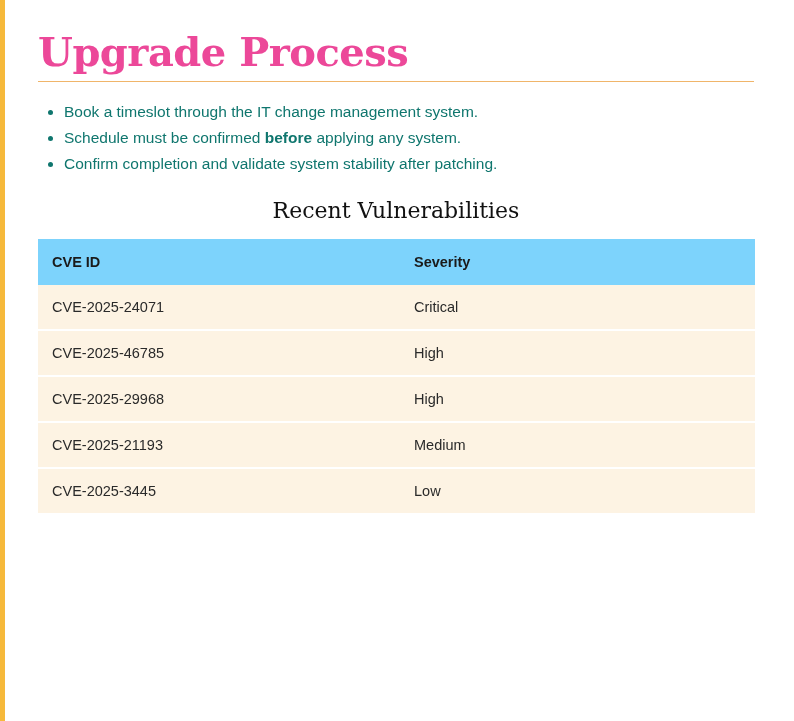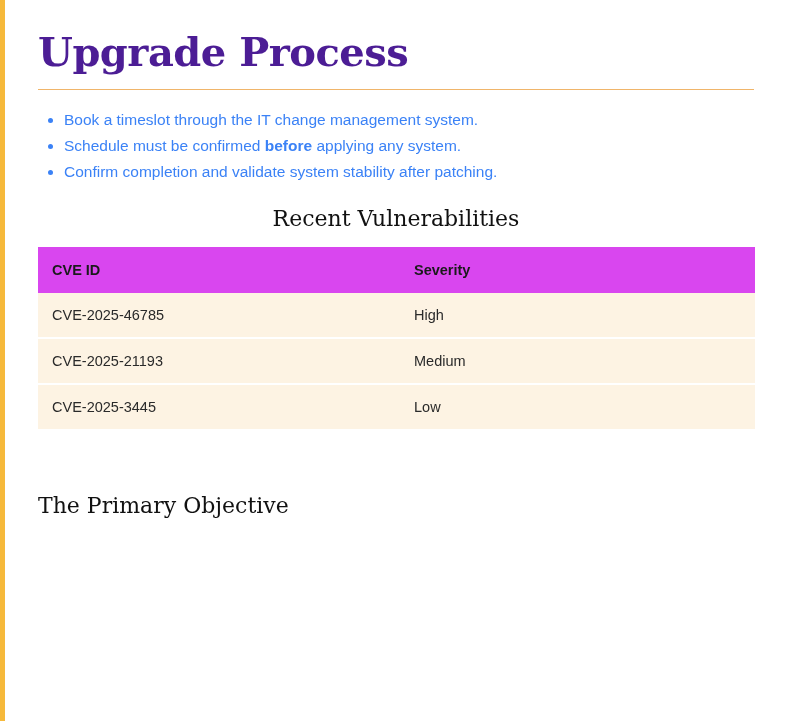--- a/index.html
+++ b/index.html
@@ -25,58 +25,58 @@
   }
   .page {
     padding: 18px 40px 0 38px;
     box-sizing: border-box;
   }
   h1.doc-title {
     font-family: "DejaVu Serif", "Liberation Serif", serif;
     font-size: 40px;
     font-weight: 700;
     letter-spacing: -0.5px;
-    margin: 10px 0 14px 0;
-    color: #4c1d95;
+    margin: 10px 0 6px 0;
+    color: #ec4899;
   }
   .title-divider {
     border: none;
     border-top: 1px solid #f0b56a;
     margin: 0 0 18px 0;
   }
   ul.bullets {
     margin: 0 0 22px 0;
     padding-left: 26px;
     list-style: disc;
   }
   ul.bullets li {
     font-size: 15.5px;
     line-height: 1.55;
     margin-bottom: 2px;
-    color: #3b82f6;
+    color: #0f766e;
   }
   ul.bullets li b {
     font-weight: 700;
   }
   h2.section-heading {
     font-family: "DejaVu Serif", "Liberation Serif", serif;
     font-size: 22px;
     font-weight: 400;
     margin: 0 0 16px 0;
     color: #111111;
     text-align: center;
   }
   table.cve-table {
     width: 717px;
     border-collapse: collapse;
     table-layout: fixed;
     margin: 0 0 10px 0;
   }
   table.cve-table th {
-    background: #d946ef;
+    background: #7dd3fc;
     color: #1a1a1a;
     font-size: 14.5px;
     font-weight: 700;
     text-align: left;
     padding: 15px 14px;
   }
   table.cve-table td {
     background: #fdf3e3;
     font-size: 14.5px;
     padding: 14px 14px;
@@ -123,29 +123,36 @@
       <col class="col-sev">
     </colgroup>
     <thead>
       <tr>
         <th>CVE ID</th>
         <th>Severity</th>
       </tr>
     </thead>
     <tbody>
       <tr>
+        <td>CVE-2025-24071</td>
+        <td>Critical</td>
+      </tr>
+      <tr>
         <td>CVE-2025-46785</td>
+        <td>High</td>
+      </tr>
+      <tr>
+        <td>CVE-2025-29968</td>
         <td>High</td>
       </tr>
       <tr>
         <td>CVE-2025-21193</td>
         <td>Medium</td>
       </tr>
       <tr>
         <td>CVE-2025-3445</td>
         <td>Low</td>
       </tr>
     </tbody>
   </table>
 
-  <h2 class="footer-heading">The Primary Objective</h2>
 
 </div>
 
 </body></html>

